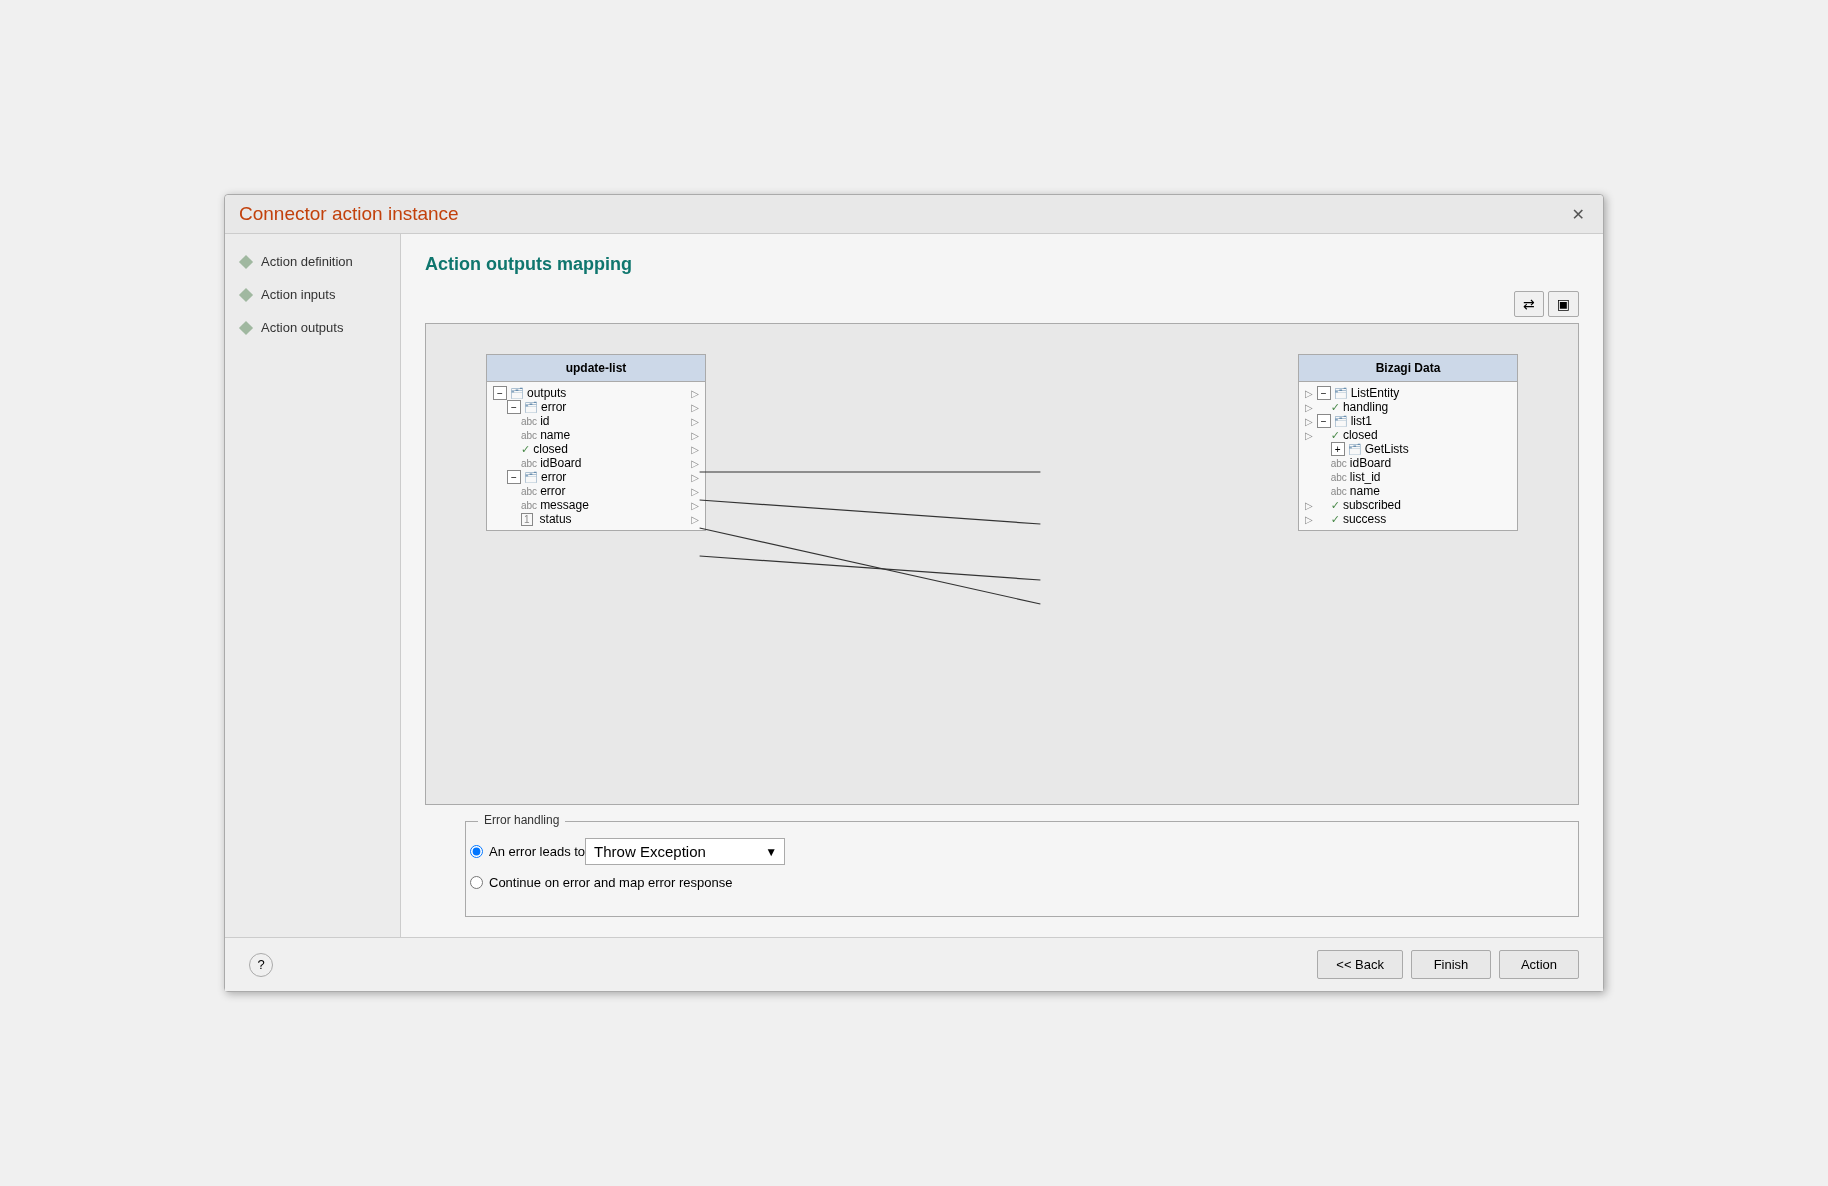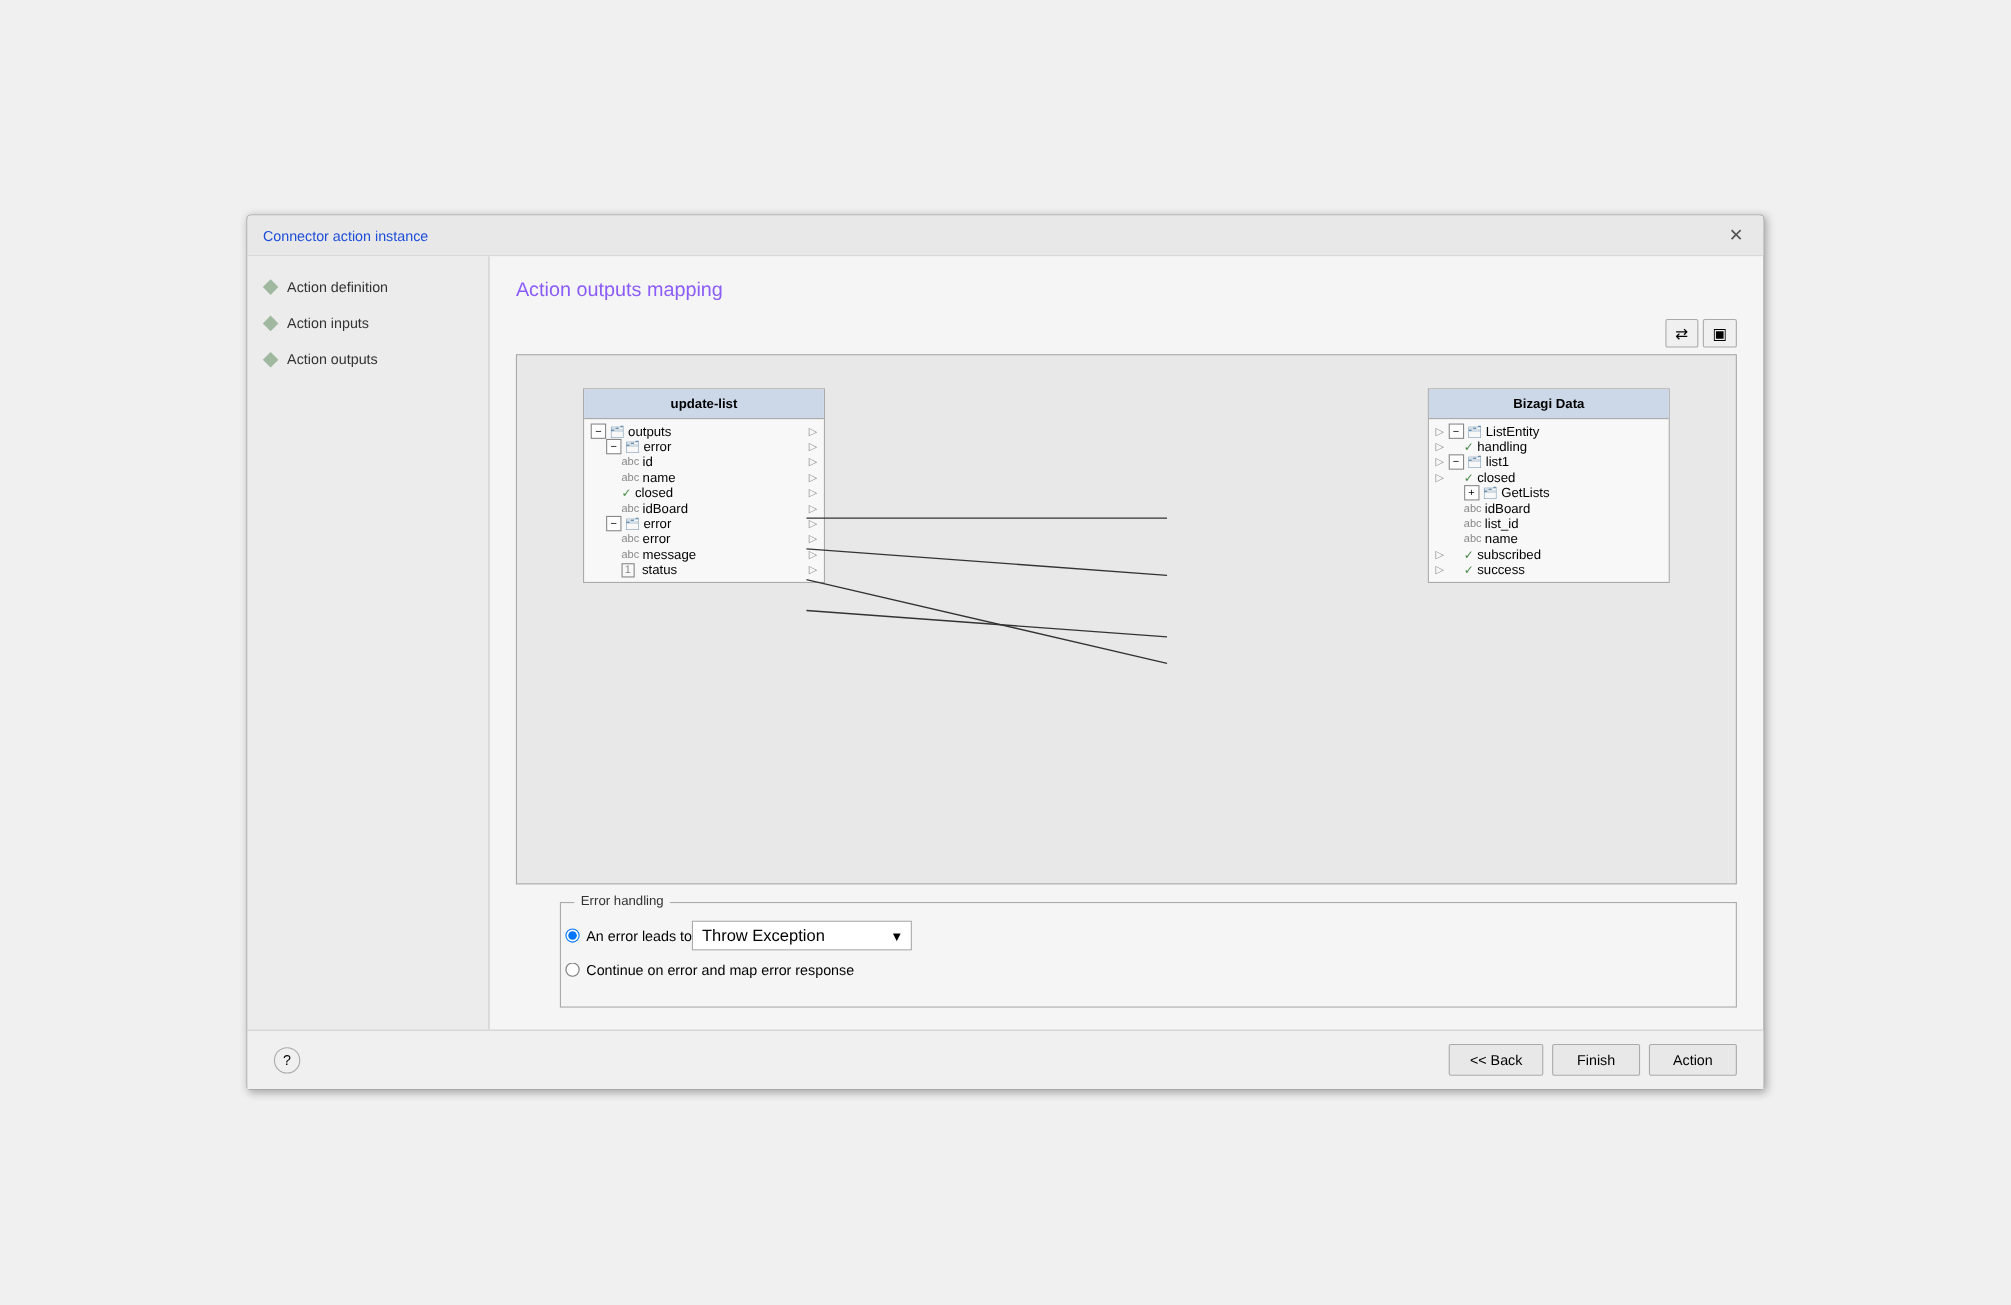--- a/index.html
+++ b/index.html
@@ -24,37 +24,37 @@
     .title-bar {
       background: #e8e8e8;
       border-bottom: 1px solid #ccc;
       padding: 8px 14px;
       display: flex;
       justify-content: space-between;
       align-items: center;
       border-radius: 4px 4px 0 0;
     }
     .title-bar-text {
-      font-size: 13px;
-      color: #1d4ed8;
+      font-size: 19px;
+      color: #c2410c;
     }
     .close-btn {
       background: none;
       border: none;
       font-size: 16px;
       cursor: pointer;
       color: #555;
       padding: 0 4px;
     }
     .dialog-body {
       display: flex;
       flex: 1;
     }
     .sidebar {
-      width: 220px;
+      width: 176px;
       background: #ececec;
       border-right: 1px solid #ccc;
       padding: 20px 16px;
     }
     .sidebar-item {
       display: flex;
       align-items: center;
       margin-bottom: 18px;
       cursor: pointer;
       color: #333;
@@ -71,22 +71,22 @@
       font-size: 13px;
     }
     .main-content {
       flex: 1;
       padding: 20px 24px;
       display: flex;
       flex-direction: column;
     }
     .page-title {
       font-size: 18px;
-      font-weight: normal;
-      color: #8b5cf6;
+      font-weight: bold;
+      color: #0f766e;
       margin-bottom: 16px;
     }
     .mapping-toolbar {
       display: flex;
       justify-content: flex-end;
       margin-bottom: 6px;
       gap: 4px;
     }
     .toolbar-btn {
       background: #f0f0f0;

